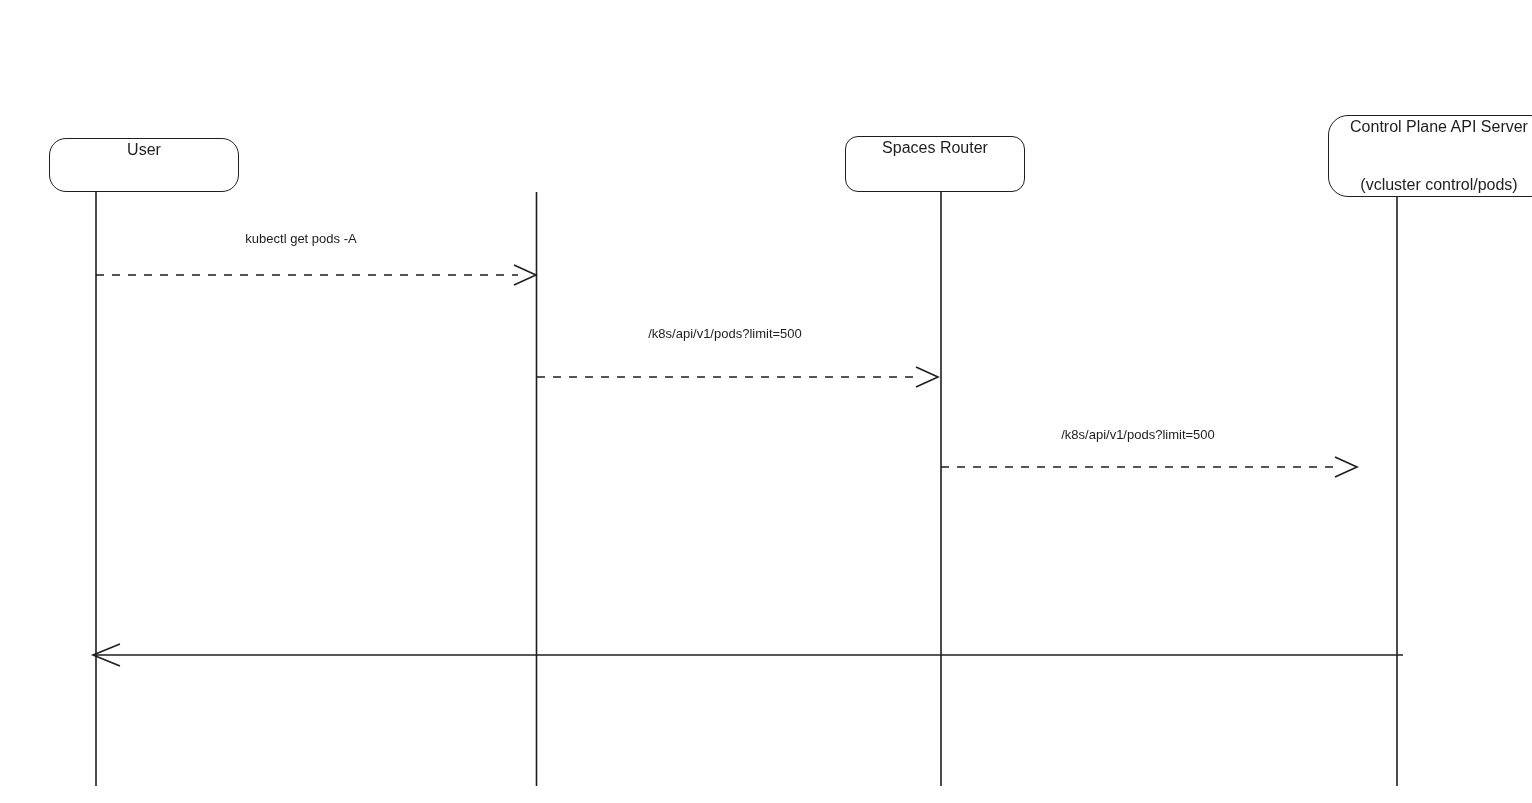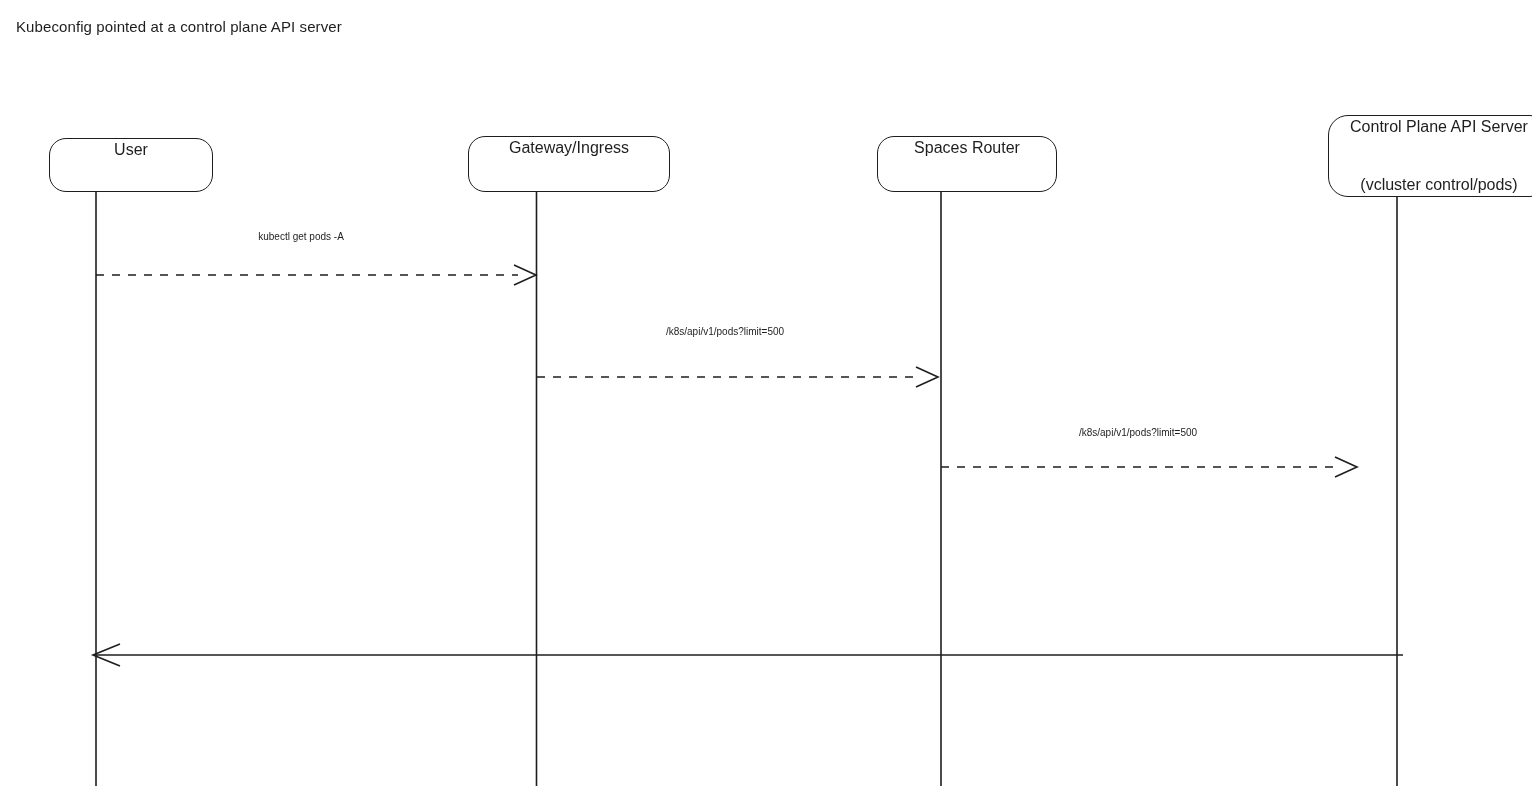--- a/index.html
+++ b/index.html
@@ -52,30 +52,29 @@
     justify-content: space-between;
     text-align: center;
     font-size: 16px;
     line-height: 1.4;
     white-space: nowrap;
     margin-left: 33px;
   }
   .msg {
     position: absolute;
     transform: translateX(-50%);
-    font-size: 10px;
+    font-size: 13px;
     white-space: nowrap;
   }
 </style>
 </head>
 <body>
 
 <div class="stage">
 
-  <div class="hdr title">Kubeconfig pointed at a control plane API server</div>
 
   <svg class="wires" viewBox="0 0 1532 803">
 
     <line class="wire" x1="96" y1="192" x2="96" y2="786"></line>
     <line class="wire" x1="536.5" y1="192" x2="536.5" y2="786"></line>
     <line class="wire" x1="941" y1="192" x2="941" y2="786"></line>
     <line class="wire" x1="1397" y1="197" x2="1397" y2="786"></line>
 
     <line class="wire dashline" x1="96" y1="275" x2="518" y2="275"></line>
     <polyline class="head" points="514,265 536,275 514,285"></polyline>
@@ -83,29 +82,26 @@
     <line class="wire dashline" x1="537" y1="377" x2="918" y2="377"></line>
     <polyline class="head" points="916,367 938,377 916,387"></polyline>
 
     <line class="wire dashline" x1="941" y1="467" x2="1337" y2="467"></line>
     <polyline class="head" points="1335,457 1357,467 1335,477"></polyline>
 
     <line class="wire" x1="1403" y1="655" x2="94" y2="655"></line>
     <polyline class="head" points="120,644 93,655 120,666"></polyline>
   </svg>
 
-  <div class="actor" style="left:16px; top:138px; width:164px; height:54px;">
+  <div class="actor" style="left:16px; top:138px; width:190px; height:54px;">
     <span>User</span>
   </div>
 
-  <div class="actor" style="left:435px; top:136px; width:202px; height:56px;">
-    <span>Gateway/Ingress</span>
-  </div>
 
-  <div class="actor" style="left:844px; top:136px; width:180px; height:56px;">
+  <div class="actor" style="left:812px; top:136px; width:180px; height:56px;border-radius:13px;">
     <span>Spaces Router</span>
   </div>
 
   <div class="actor" style="left:1295px; top:115px; width:222px; height:82px; border-radius:20px;">
     <span>Control Plane API Server</span>
     <span>(vcluster control/pods)</span>
   </div>
 
   <div class="msg" style="left:301px; top:231px;">kubectl get pods -A</div>
   <div class="msg" style="left:725px; top:326px;">/k8s/api/v1/pods?limit=500</div>

